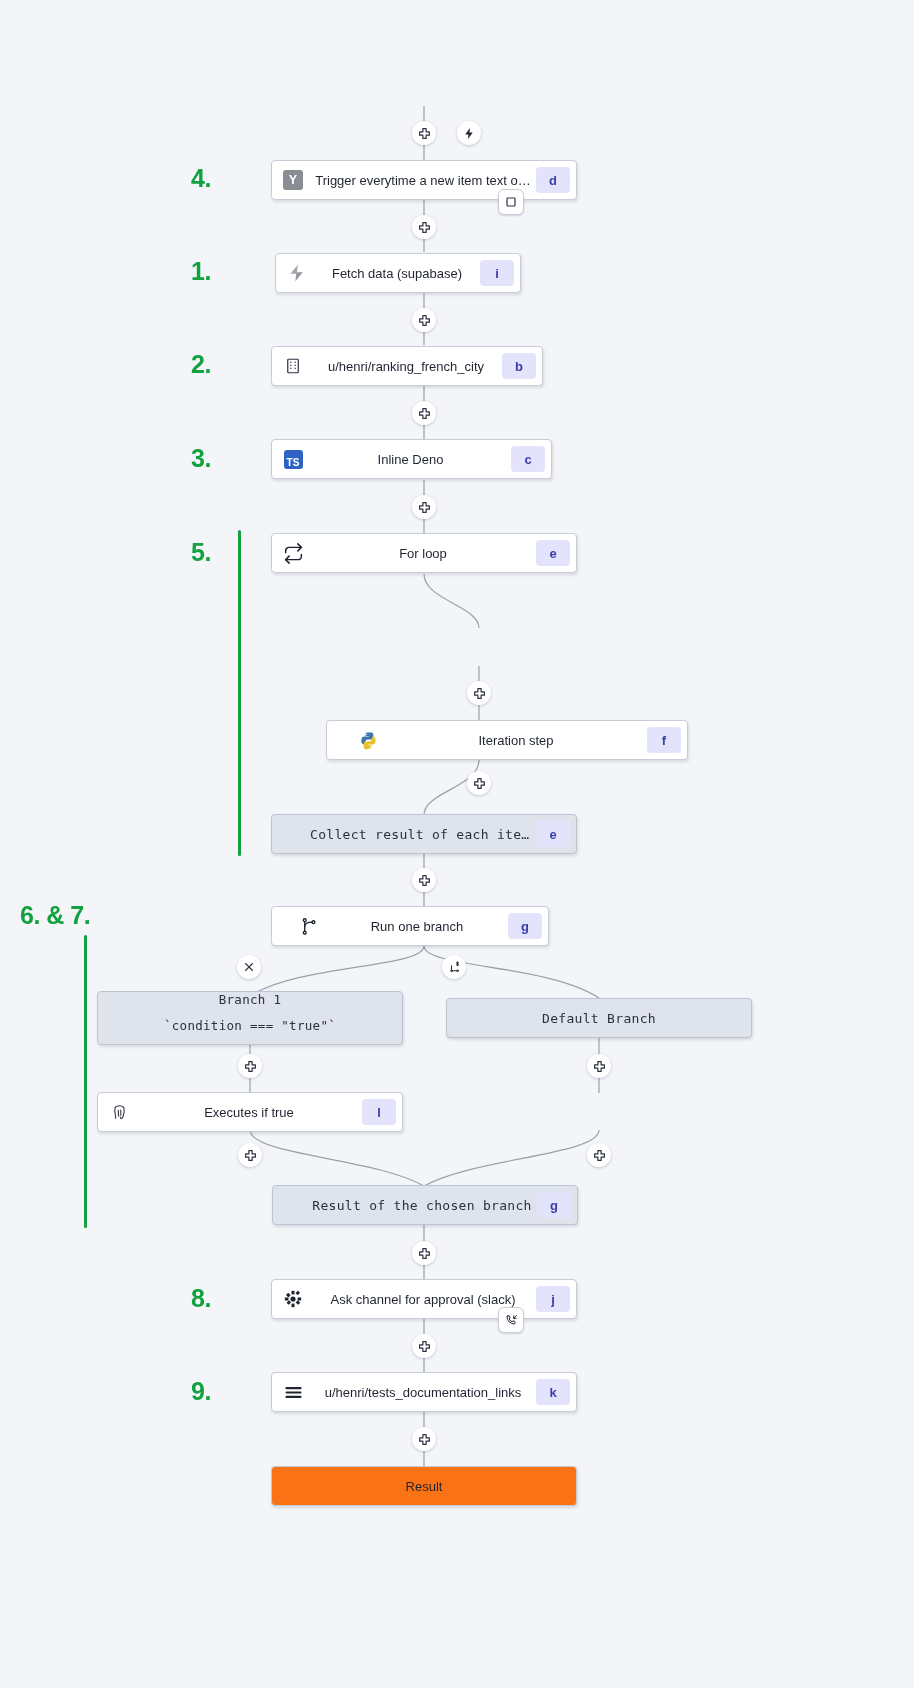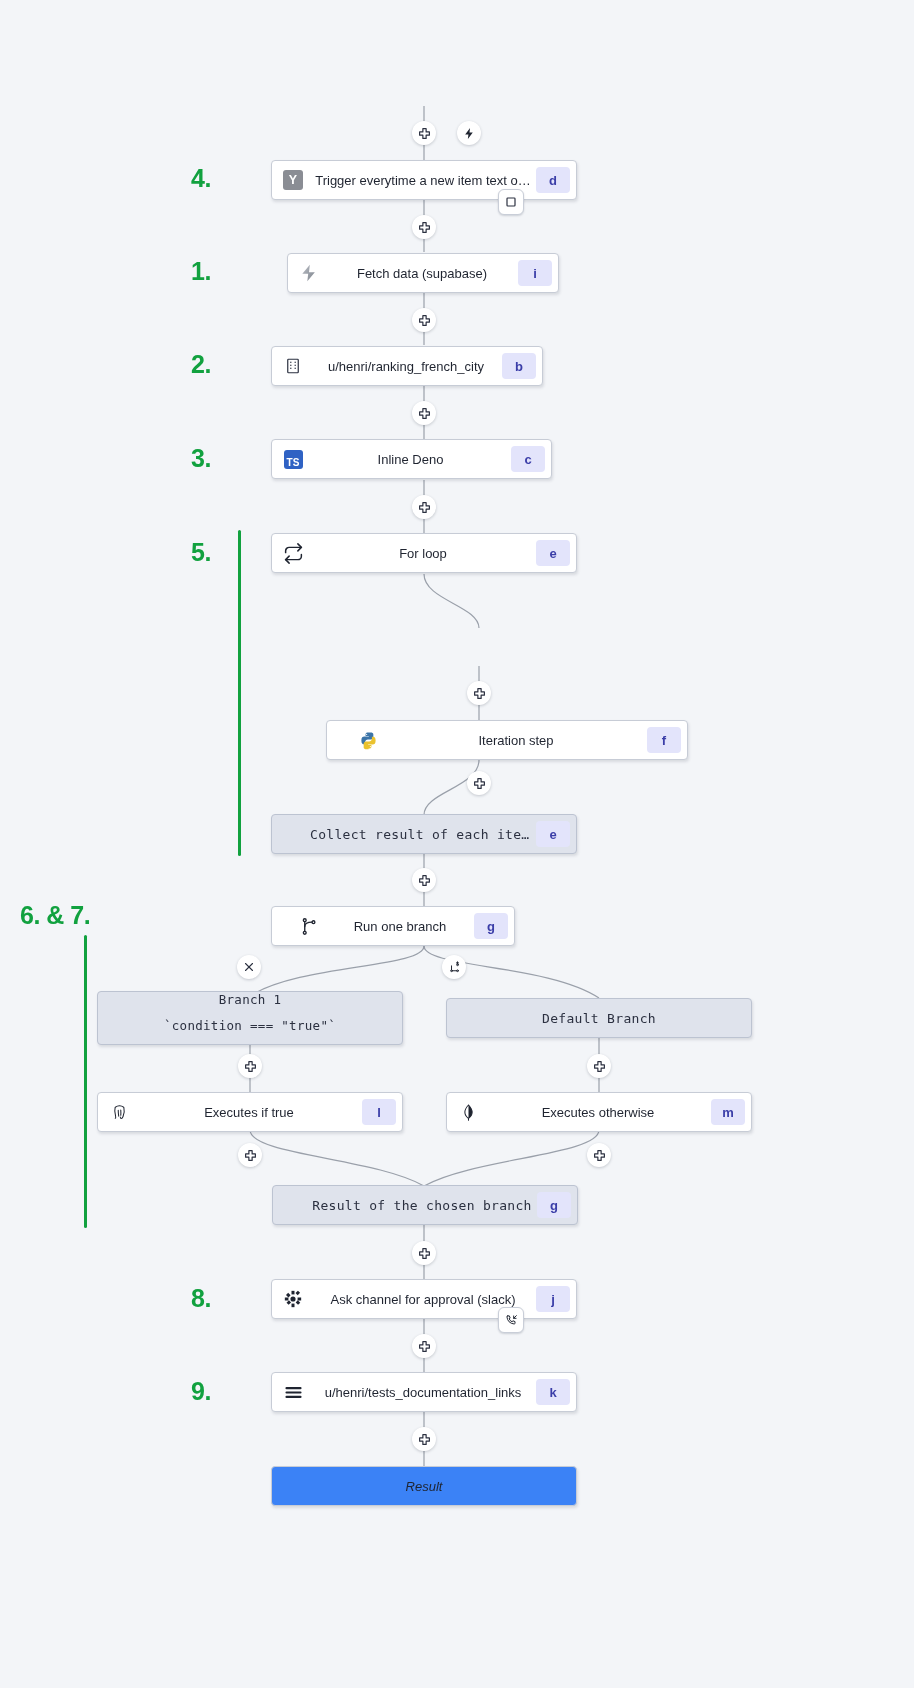--- a/index.html
+++ b/index.html
@@ -29,21 +29,21 @@
     height:40px;
   }
   .node.virtual{
     background:#dfe3ec;
     border:1px solid #bcc3d1;
     height:40px;
     justify-content:center;
   }
   .node.virtual.tall{height:54px;flex-direction:column;justify-content:flex-end;}
   .node.plain{
-    background:#3b82f6;height:40px;justify-content:center;font-style:italic;
+    background:#f97316;height:40px;justify-content:center;
   }
   .node.shaded{background:#dfe3ec;border:1px solid #bcc3d1;height:40px;justify-content:center;}
 
   .n-icon{
     width:34px;min-width:34px;height:40px;
     display:flex;align-items:center;justify-content:center;
     margin-left:4px;
   }
   .n-label{
     flex:1;text-align:center;
@@ -168,21 +168,21 @@
 
 
   <div class="node module" style="left:271px;top:160px;width:306px;">
     <span class="n-icon">
         <span class="sq-y">Y</span>
       </span>
     <div class="n-label">Trigger everytime a new item text o…</div>
     <div class="n-badge">d</div>
   </div>
 
-  <div class="node module" style="left:287px;top:253px;width:272px;">
+  <div class="node module" style="left:275px;top:253px;width:246px;">
     <span class="n-icon">
       <svg width="20" height="20" viewBox="0 0 24 24">
           <defs>
             <linearGradient id="sbg" x1="0" y1="0" x2="1" y2="1">
       <stop offset="0" stop-color="#b9bdc4"></stop>
               <stop offset="1" stop-color="#7e848d"></stop>
             </linearGradient>
           </defs>
       <path d="M13 2 L4 13 h7 l-1 9 9-11 h-7 z" fill="url(#sbg)"></path>
         </svg>
@@ -239,21 +239,21 @@
     <div class="n-label">Iteration step</div>
     <div class="n-badge">f</div>
   </div>
 
   <div class="node shaded" style="left:271px;top:814px;width:306px;">
     <div class="spacer34"></div>
     <div class="n-label mono">Collect result of each iteration</div>
     <div class="n-badge">e</div>
   </div>
 
-  <div class="node module" style="left:271px;top:906px;width:244px;padding-left:16px;">
+  <div class="node module" style="left:271px;top:906px;width:278px;padding-left:16px;">
     <span class="n-icon">
       <svg width="19" height="19" viewBox="0 0 24 24" fill="none" stroke="#1f2430" stroke-width="1.7" stroke-linecap="round" stroke-linejoin="round">
         <circle cx="6" cy="4" r="1.8"></circle>
           <circle cx="6" cy="20" r="1.8"></circle>
           <circle cx="17" cy="6.5" r="1.8"></circle>
         <path d="M6 6v12"></path>
           <path d="M6 12c0-3 3-5.5 9-5.5"></path>
       </svg>
     </span>
     <div class="n-label">Run one branch</div>
@@ -276,31 +276,20 @@
         <path d="M6.5 5.5C5.7 8.4 6 12.6 7 16.3c.4 1.6.3 2.8-.4 3.1"></path>
         <path d="M7 5.2C8.3 4 10.1 3.4 12 3.4s3.7.6 5 1.8"></path>
         <path d="M10.4 9.2c0 2.2.2 5 .6 7.4"></path>
         <path d="M13.6 9c.2 2.3.2 4.6 0 6.6"></path>
       </svg>
     </span>
     <div class="n-label">Executes if true</div>
     <div class="n-badge">l</div>
   </div>
 
-  <div class="node module" style="left:446px;top:1092px;width:306px;">
-    <span class="n-icon">
-      <svg width="19" height="19" viewBox="0 0 24 24">
-        <path d="M12 2.5c2.8 3 4.6 5.8 4.6 9 0 3.6-2.2 6.4-4.6 8-2.4-1.6-4.6-4.4-4.6-8 0-3.2 1.8-6 4.6-9z" fill="#ffffff" stroke="#1f2430" stroke-width="1.3"></path>
-        <path d="M12 2.5c2.8 3 4.6 5.8 4.6 9 0 3.6-2.2 6.4-4.6 8z" fill="#1f2430"></path>
-        <path d="M12 19.5v2.2" stroke="#1f2430" stroke-width="1.3" stroke-linecap="round"></path>
-      </svg>
-    </span>
-    <div class="n-label">Executes otherwise</div>
-    <div class="n-badge">m</div>
-  </div>
 
   <div class="node shaded" style="left:272px;top:1185px;width:306px;">
     <div class="spacer34"></div>
     <div class="n-label mono">Result of the chosen branch</div>
     <div class="n-badge">g</div>
   </div>
 
   <div class="node module" style="left:271px;top:1279px;width:306px;">
     <span class="n-icon">
       <svg width="20" height="20" viewBox="0 0 24 24" fill="#1f2430">

